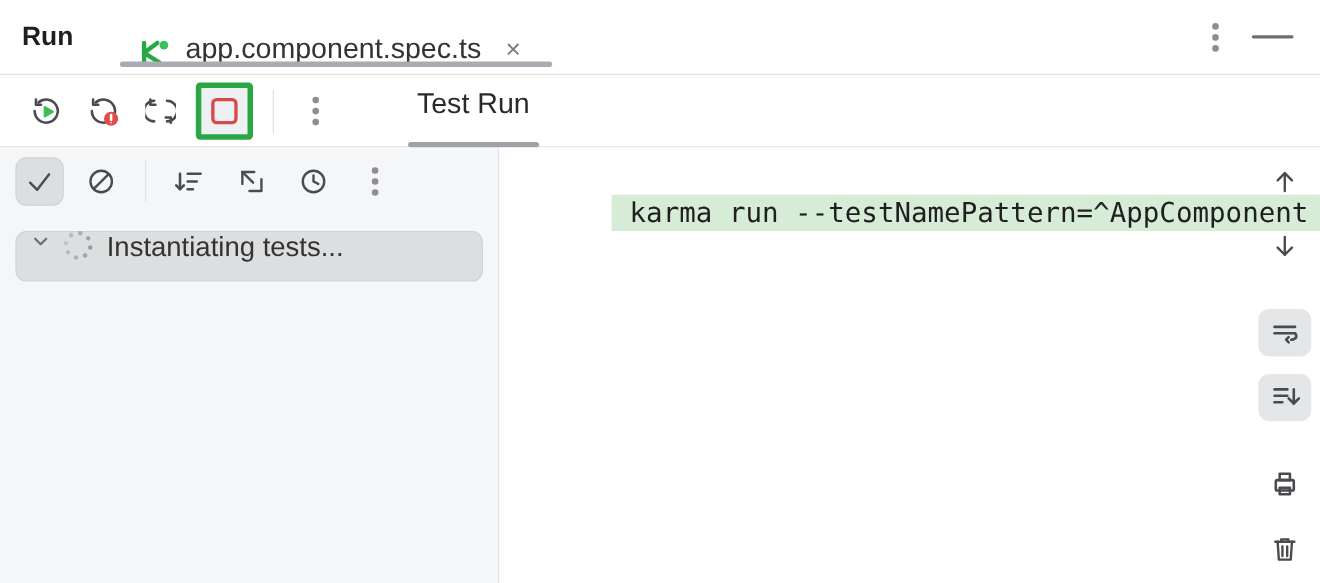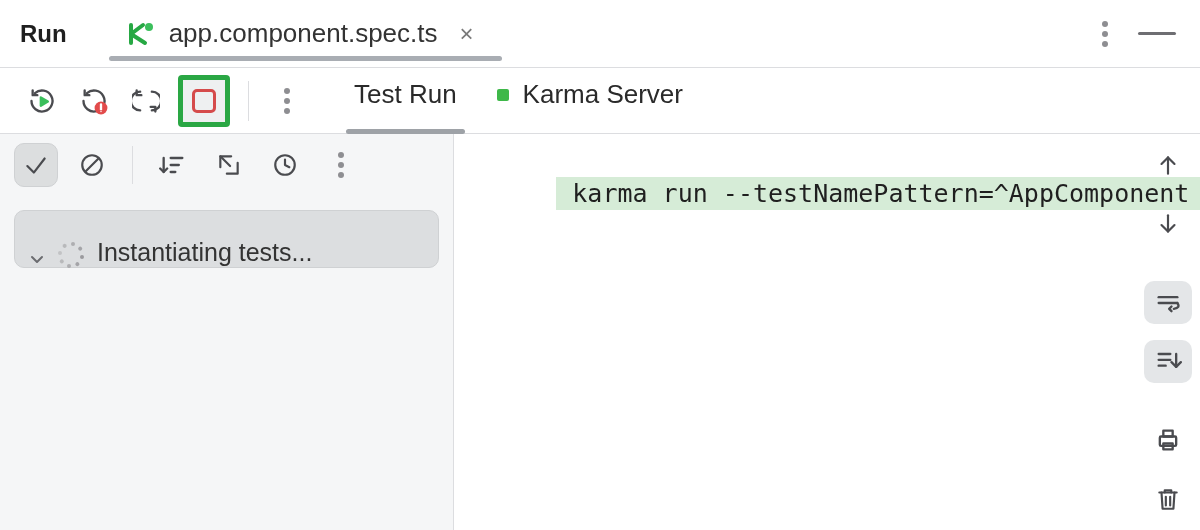--- a/index.html
+++ b/index.html
@@ -29,21 +29,21 @@
   .header{
     height:68px;
     display:flex;align-items:center;
     border-bottom:1px solid var(--border);
     padding:0 8px 0 20px;
   }
   .header .title{
     font-size:24px;font-weight:700;margin-right:46px;
   }
   .file-tab{
-    display:flex;align-items:center;gap:12px;
+    display:flex;align-items:flex-end;gap:12px;
     height:53px;
     padding:0 14px;
     position:relative;
   }
   .file-tab .underline{
     position:absolute;left:-4px;right:-4px;bottom:-1px;height:5px;
     background:#a9adb3;border-radius:3px;
   }
   .file-tab .name{font-size:26px;color:#333}
   .karma-icon{width:30px;height:24px;position:relative}
@@ -68,21 +68,21 @@
     display:flex;align-items:center;justify-content:center;
     cursor:pointer;
   }
   .tb-sep{width:1px;height:40px;background:var(--border);margin:0 6px}
   .stop-wrap{
     width:52px;height:52px;border:5px solid var(--hl-green);
     display:flex;align-items:center;justify-content:center;border-radius:4px;
     background:#eef0f1;
   }
   .stop-wrap .inner{width:24px;height:24px;border:3px solid #d54b4b;border-radius:5px}
-  .sub-tabs{display:flex;align-items:flex-end;gap:28px;margin-left:29px;height:100%}
+  .sub-tabs{display:flex;align-items:flex-end;gap:48px;margin-left:54px;height:100%}
   .sub-tab{
     font-size:26px;color:#2a2a2a;padding:0 6px 12px;height:100%;
     display:flex;align-items:center;gap:14px;cursor:pointer;position:relative;
   }
   .sub-tab.active::after{
     content:"";position:absolute;left:-2px;right:-2px;bottom:-1px;height:5px;
     background:#9ea2a7;border-radius:3px;
   }
   .green-square{width:12px;height:12px;background:var(--dot-green);border-radius:2px}
 
@@ -103,22 +103,22 @@
   .body{position:absolute;top:134px;bottom:0;left:0;right:0;display:flex}
   .left{
     width:454px;background:var(--side-bg);
     border-right:1px solid var(--border);
     display:flex;flex-direction:column;
   }
   .tree{
     flex:1;padding:14px 14px 0 14px;
   }
   .tree-row{
-    display:flex;align-items:flex-end;gap:14px;
-    height:58px;padding:0 14px;border-radius:10px;
+    display:flex;align-items:flex-start;gap:14px;
+    height:46px;padding:0 14px;border-radius:10px;
     background:#dcdee0;border:1px solid #cfd1d3;
     font-size:25px;color:#333;
   }
   .spinner{width:24px;height:24px;position:relative}
   .spinner span{
     position:absolute;width:4px;height:4px;border-radius:50%;background:#9a9a9d;
     left:50%;top:50%;transform-origin:0 0;
   }
   .spinner span:nth-child(1){transform:rotate(0deg)   translate(9px) }
   .spinner span:nth-child(2){transform:rotate(45deg)  translate(9px);opacity:.85}
@@ -220,24 +220,20 @@
         <span></span>
         <span></span>
         <span></span>
       </div>
   </div>
 
   <div class="sub-tabs">
     <div class="sub-tab active">
       <span>Test Run</span>
     </div>
-    <div class="sub-tab">
-      <span class="green-square"></span>
-      <span>Karma Server</span>
-    </div>
   </div>
 </div>
 
 <div class="body">
   <div class="left">
 
     <div class="filters">
       <div class="f-btn sel strong">
         <svg width="26" height="26" viewBox="0 0 24 24">
             <polyline points="4 13 10 19 20 6"></polyline>

